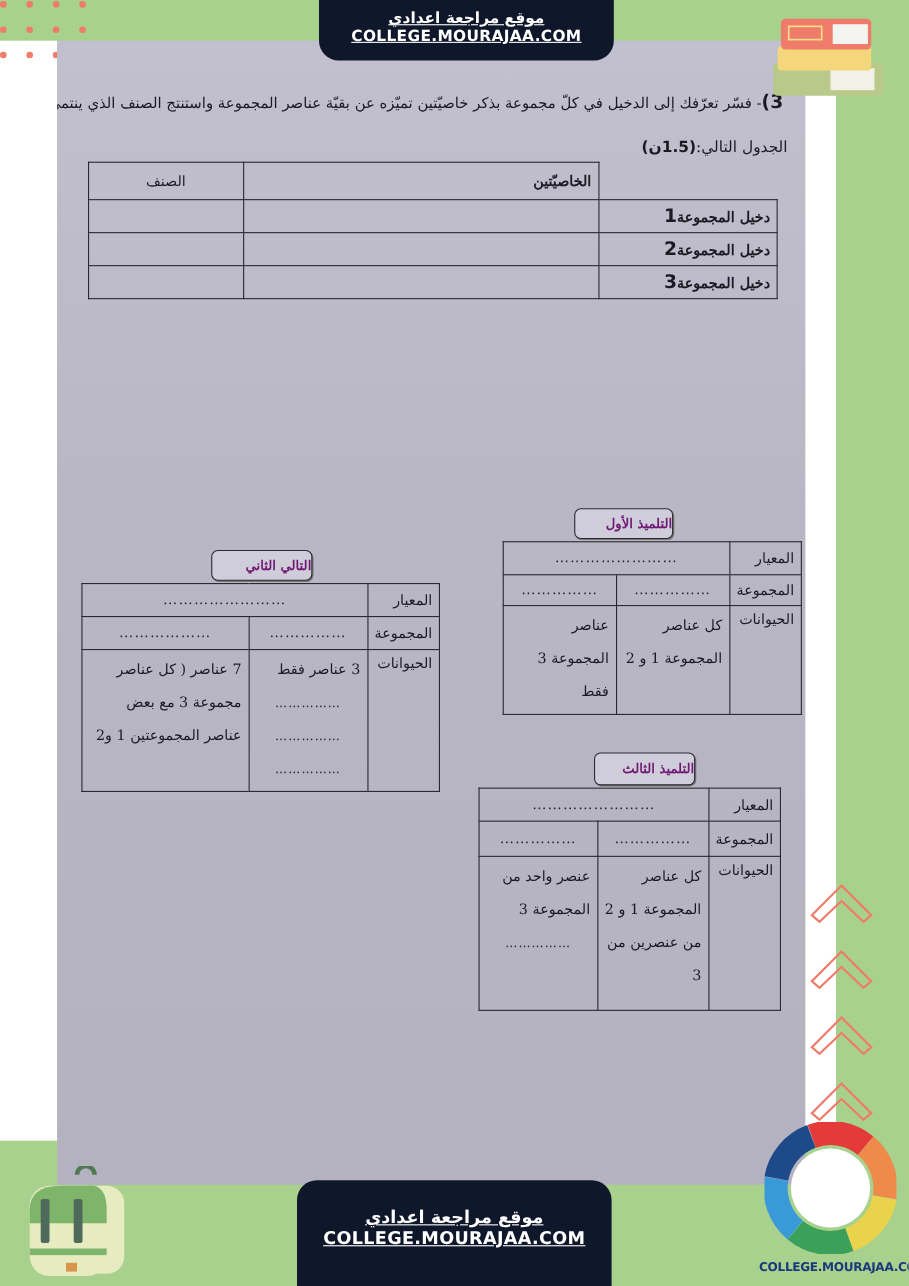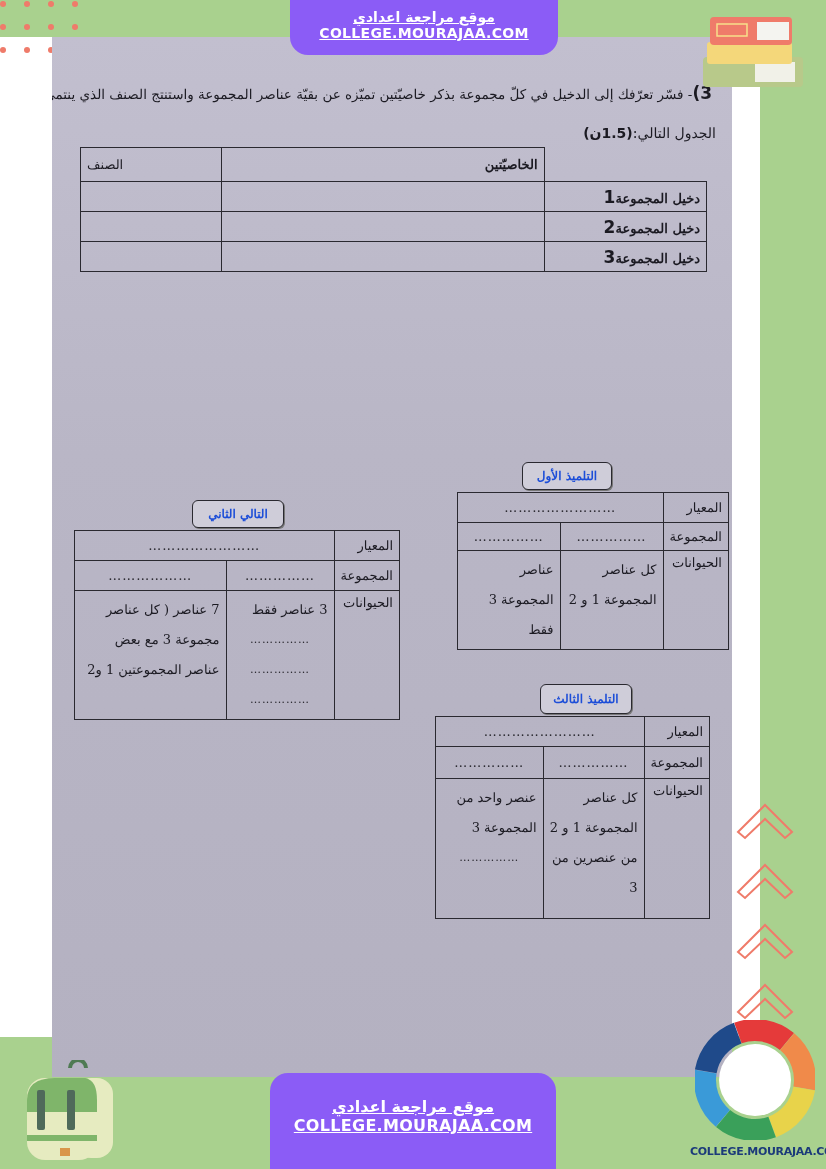--- a/index.html
+++ b/index.html
@@ -1,31 +1,31 @@
 <!DOCTYPE html>
 <html><head>
   <meta charset="utf-8">
   <style>
     html, body { margin:0; padding:0; }
     body { width:826px; height:1169px; position:relative; overflow:hidden; background:#a9d18e; font-family:"DejaVu Serif", serif; }
     .white-strip { position:absolute; background:#ffffff; }
     .paper { position:absolute; left:52px; top:37px; width:680px; height:1040px; background:#bbb8c8; background:linear-gradient(180deg,#c2bfcf 0%,#b9b6c6 40%,#b4b1c1 100%); overflow:hidden; }
     .dots { position:absolute; left:0; top:0; width:100px; height:55px; }
     .dot { position:absolute; width:6px; height:6px; border-radius:50%; background:#ef7b6a; }
-    .banner { position:absolute; background:#8b5cf6; border-radius:18px; text-align:center; color:#fff; font-family:"DejaVu Sans", sans-serif; font-weight:bold; }
+    .banner { position:absolute; background:#0f172a; border-radius:18px; text-align:center; color:#fff; font-family:"DejaVu Sans", sans-serif; font-weight:bold; }
     .banner .ar { display:block; text-decoration:underline; }
     .banner .en { display:block; text-decoration:underline; letter-spacing:0.3px; }
     .txt { position:absolute; direction:rtl; text-align:right; color:#1b1a22; font-size:14px; white-space:nowrap; }
     .num { font-family:"DejaVu Sans", sans-serif; font-weight:bold; font-size:17px; }
     table.t { position:absolute; border-collapse:collapse; direction:rtl; color:#1b1a22; }
     table.t td { border:1.5px solid #2a2930; font-size:13px; vertical-align:top; padding:4px 6px; }
     .lbl { text-align:right; }
     .dotsfill { letter-spacing:1px; color:#2a2930; font-size:11px; text-align:center; }
     .cell-big { line-height:30px; font-size:14px; }
-    .tag { position:absolute; border:1.5px solid #2a2930; border-radius:6px; background:#cfcdd9; font-size:12px; font-weight:bold; text-align:center; direction:rtl; color:#1d4ed8; box-shadow:1px 1px 0 #777; }
+    .tag { position:absolute; border:1.5px solid #2a2930; border-radius:6px; background:#cfcdd9; font-size:12px; font-weight:bold; text-align:right; direction:rtl; color:#701a75; box-shadow:1px 1px 0 #777; }
     .chev { position:absolute; width:60px; height:60px; }
     .logo-text { position:absolute; font-family:"DejaVu Sans", sans-serif; font-weight:bold; color:#1b3a7a; font-size:11px; letter-spacing:-0.3px; }
   </style>
 </head>
 <body>
 
 <div class="white-strip" style="left:0;top:37px;width:52px;height:1000px;"></div>
 <div class="white-strip" style="left:732px;top:37px;width:28px;height:1000px;"></div>
 
 <div class="dots">
@@ -50,21 +50,21 @@
   </div>
   <div class="txt" style="right:16px;top:88px;">
     <span>الجدول التالي:</span><span class="num" style="font-size:14px">(1.5ن)</span>
   </div>
 
   <table class="t" style="left:28px;top:110px;width:627px;">
     <tbody>
         <tr style="height:34px;">
       <td style="border:none;width:150px;"></td>
       <td style="text-align:right;vertical-align:middle;width:310px;font-weight:bold;">الخاصيّتين</td>
-      <td style="text-align:left;vertical-align:middle;">الصنف</td>
+      <td style="text-align:center;vertical-align:middle;">الصنف</td>
     </tr>
     <tr style="height:30px;">
       <td class="lbl" style="vertical-align:middle;font-weight:bold;"><span>دخيل المجموعة</span><span class="num">1</span></td>
       <td></td>
       <td></td>
     </tr>
     <tr style="height:30px;margin-left:34px;">
       <td class="lbl" style="vertical-align:middle;font-weight:bold;"><span>دخيل المجموعة</span><span class="num">2</span></td>
       <td></td>
       <td></td>

